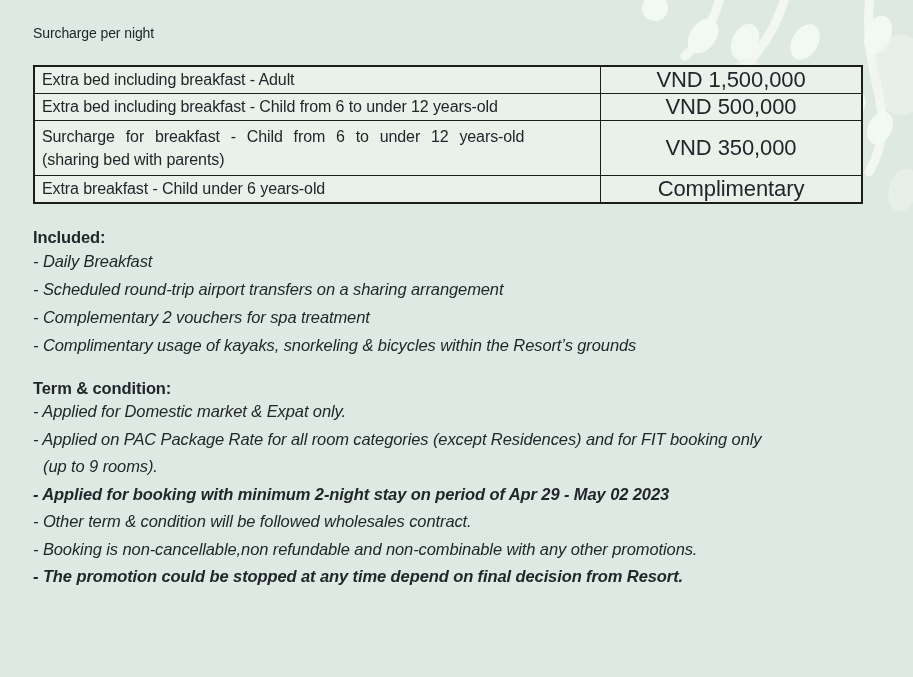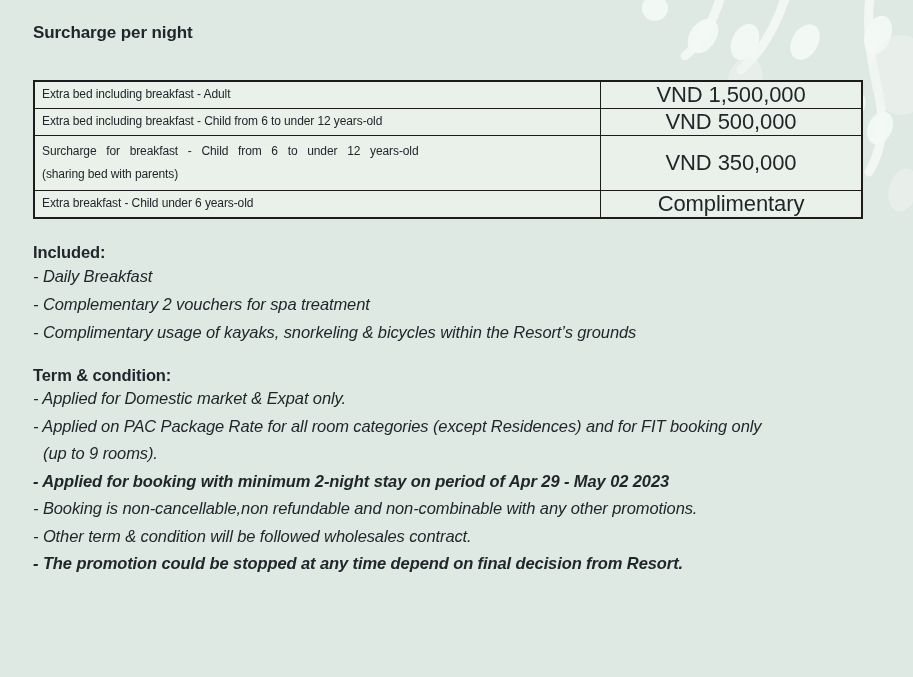--- a/index.html
+++ b/index.html
@@ -19,42 +19,42 @@
     top: 0; right: 0;
     pointer-events: none;
   }
 
   .content {
     position: relative;
     padding: 23px 30px 0 33px;
   }
 
   .page-title {
-    font-size: 17px;
-    font-weight: bold;
+    font-size: 14px;
+    font-weight: normal;
     line-height: 20px;
     letter-spacing: -0.1px;
-    margin: 0 0 37px 0;
+    margin: 0 0 22px 0;
   }
 
   
   .s-table {
     width: 830px;
     border: 2px solid #1c1c1c;
     background: #eaf1ea;
   }
   .t-row {
     display: grid;
     grid-template-columns: 565px 1fr;
     border-top: 1.5px solid #1c1c1c;
   }
   .t-row:first-child { border-top: none; }
   .cell-item {
     padding: 1px 8px 2px 7px;
-    font-size: 12px;
+    font-size: 16px;
     line-height: 23px;
     letter-spacing: -0.1px;
     white-space: pre-wrap;
     overflow: hidden;
   }
   .row-justify .cell-item {
     white-space: pre;
     padding-top: 4px;
     padding-bottom: 4px;
   }
@@ -151,29 +151,30 @@
     <div class="t-row">
       <div class="cell-item">Extra breakfast - Child under 6 years-old</div>
       <div class="cell-price">Complimentary</div>
     </div>
   </div>
 
   <h2 class="section-heading included-heading">Included:</h2>
 
   <ul class="plain-list included-list">
     <li>- Daily Breakfast</li>
+    <li>- Scheduled round-trip airport transfers on a sharing arrangement</li>
     <li>- Complementary 2 vouchers for spa treatment</li>
     <li>- Complimentary usage of kayaks, snorkeling &amp; bicycles within the Resort’s grounds</li>
   </ul>
 
   <h2 class="section-heading terms-heading">Term &amp; condition:</h2>
 
   <ul class="plain-list terms-list">
     <li>- Applied for Domestic market &amp; Expat only.</li>
     <li>- Applied on PAC Package Rate for all room categories (except Residences) and for FIT booking only
 (up to 9 rooms).</li>
     <li class="bold">- Applied for booking with minimum 2-night stay on period of Apr 29 - May 02 2023</li>
+    <li>- Other term &amp; condition will be followed wholesales contract.</li>
     <li>- Booking is non-cancellable,non refundable and non-combinable with any other promotions.</li>
-    <li>- Other term &amp; condition will be followed wholesales contract.</li>
     <li class="bold">- The promotion could be stopped at any time depend on final decision from Resort.</li>
   </ul>
 
 </div>
 
 </body></html>

